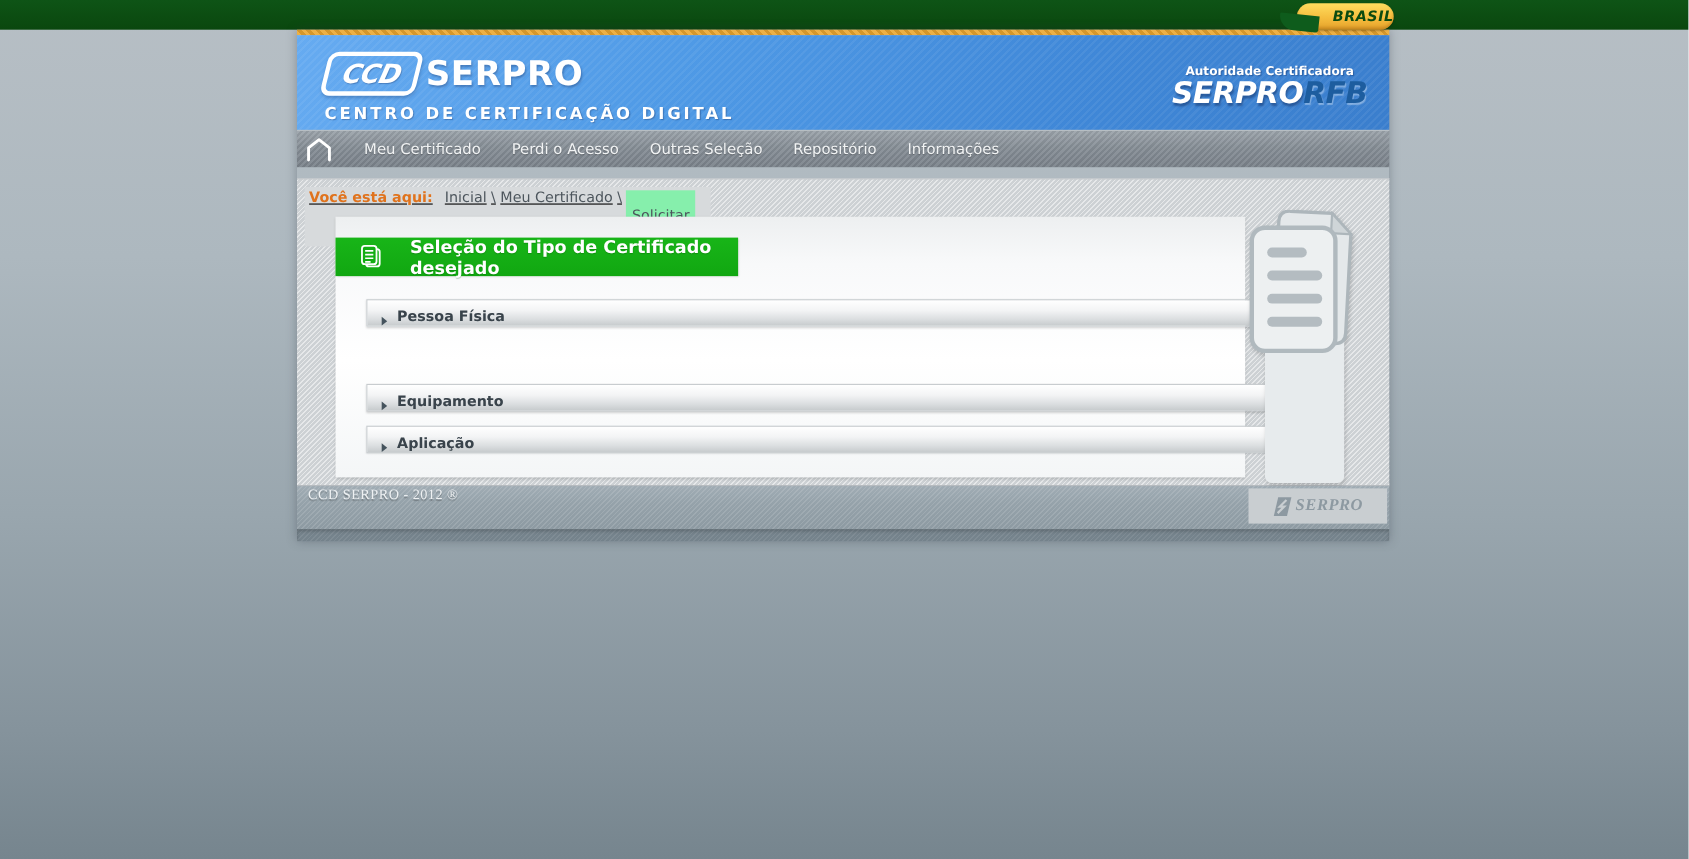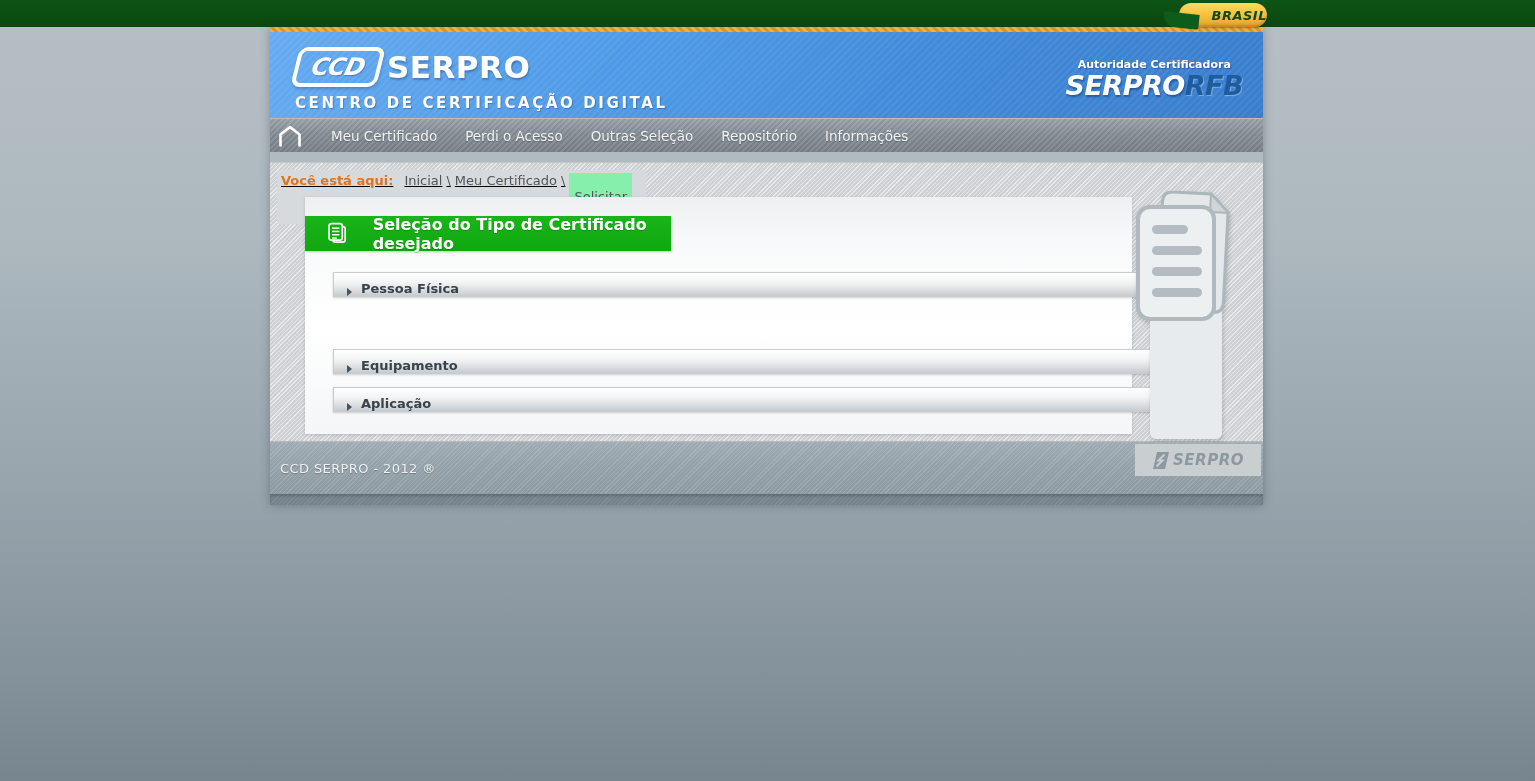--- a/index.html
+++ b/index.html
@@ -137,24 +137,25 @@
     width:0; height:0; margin-left:13px;
     border-left:5px solid #45535d; border-top:4px solid transparent; border-bottom:4px solid transparent;
   }
   .acc .lbl{ font-size:13px; font-weight:bold; color:#39434b; margin-left:9px; }
   .acc1{ top:75px; } .acc2{ top:113px; } .acc3{ top:152px; } .acc4{ top:190px; }
 
   .watermark{ position:absolute; left:860px; top:28px; width:110px; height:248px; }
 
   
   .footer{
-    position:relative; height:52px; display:flex; align-items:center;
+    position:relative; height:39px; display:flex; 
     background:
       repeating-linear-gradient(-45deg,rgba(255,255,255,.12) 0 1px,rgba(0,0,0,0) 1px 3px),
       linear-gradient(180deg,#a0acb4 0%,#95a2aa 40%,#8d9aa2 100%);
+    font-family: Liberation Serif, serif;
   }
   .footer-text{
     margin-left:10px; font-size:13px; color:#eef1f3; letter-spacing:.4px;
     text-shadow:0 1px 1px rgba(0,0,0,.25);
   }
   .footer-logo-panel{
     position:absolute; right:2px; top:2px; height:32px; width:126px;
     background:#c9ced1; display:flex; align-items:center; justify-content:center;
   }
   .flogo{ display:flex; align-items:center; }

